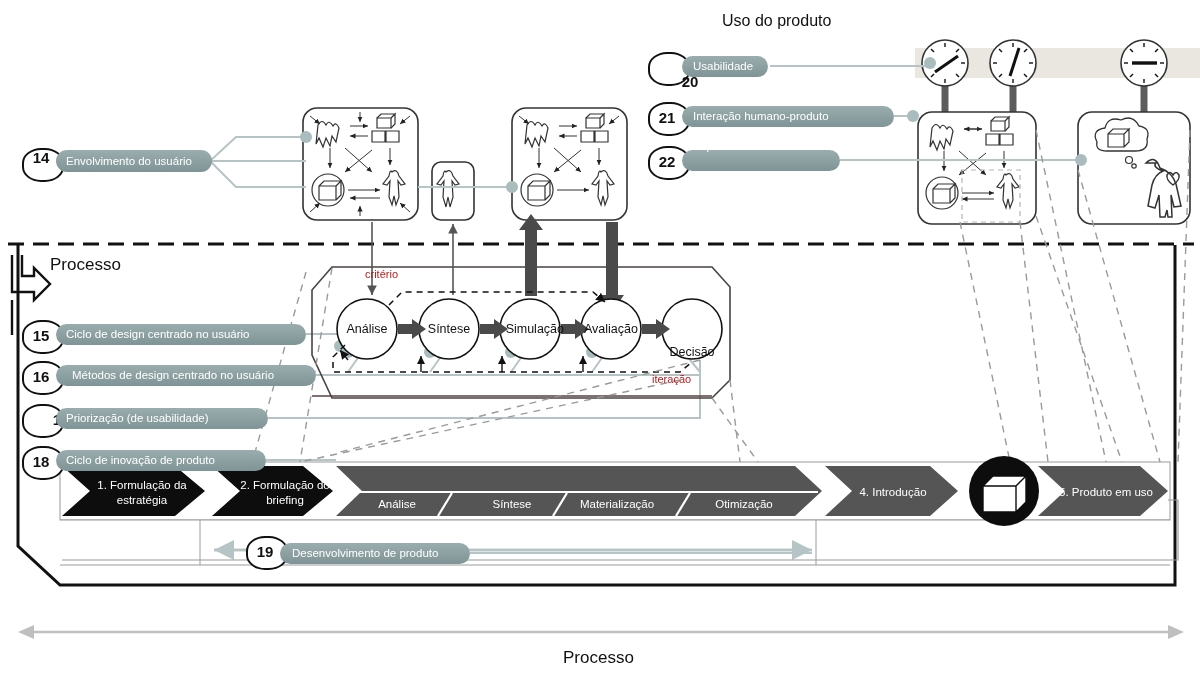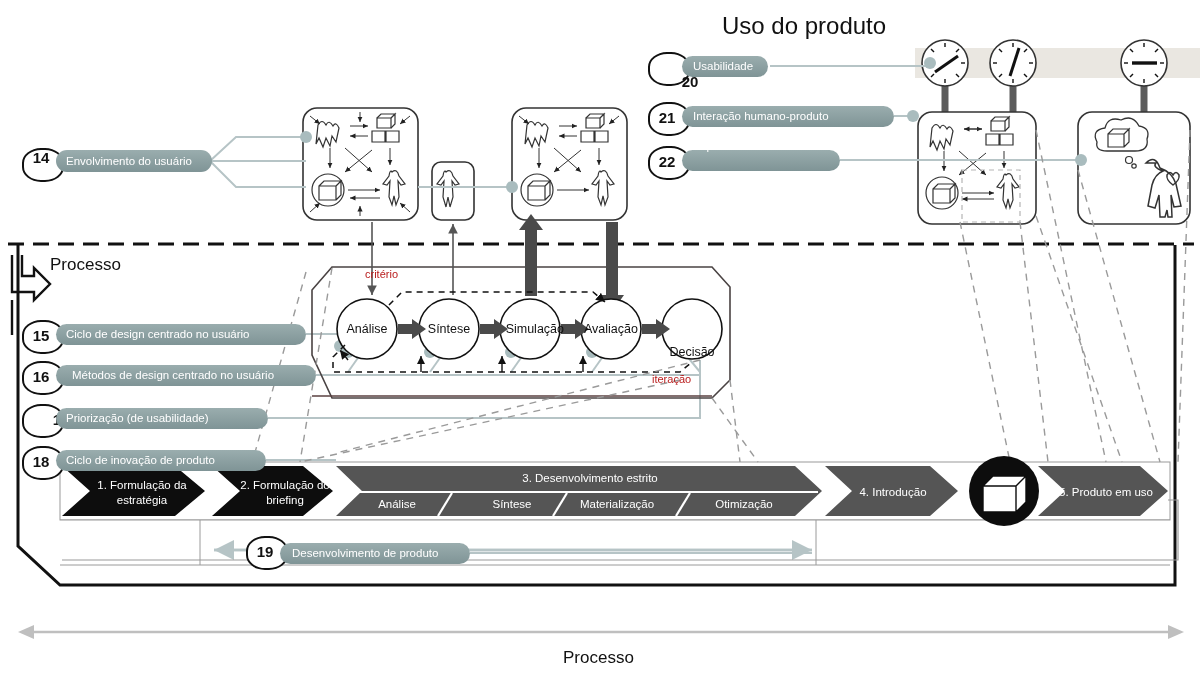--- a/index.html
+++ b/index.html
@@ -4,21 +4,21 @@
 <style>
   html,body{margin:0;padding:0;background:#fff;}
   body{font-family:"Liberation Sans", sans-serif;}
   #stage{position:relative;width:1200px;height:683px;background:#ffffff;overflow:hidden;}
   #stage svg.layer{position:absolute;left:0;top:0;width:1200px;height:683px;}
   .pill-label{position:absolute;color:#ffffff;font-size:11.5px;line-height:1;}
   .num{position:absolute;font-weight:bold;font-size:15px;color:#111;text-align:center;}
   .nodelbl{position:absolute;font-size:12.5px;color:#111;text-align:center;}
   .chevlbl{position:absolute;color:#fff;font-size:11.5px;text-align:center;line-height:1.25;}
   .smalltxt{position:absolute;font-size:11px;color:#b91c1c;}
-  .bigtxt{position:absolute;font-size:24px;color:#111;}
+  .bigtxt{position:absolute;font-size:16px;color:#111;}
   .midtxt{position:absolute;font-size:17px;color:#111;}
 </style>
 </head>
 <body>
 
 <div id="stage">
 
   <svg class="layer" viewBox="0 0 1200 683">
     <defs>
       <marker id="arrThin" markerWidth="8" markerHeight="8" refX="6" refY="3" orient="auto">
@@ -388,21 +388,20 @@
   <div class="nodelbl" style="left:337px;top:322px;width:60px;">Análise</div>
   <div class="nodelbl" style="left:419px;top:322px;width:60px;">Síntese</div>
   <div class="nodelbl" style="left:496px;top:322px;width:68px;text-align:right;">Simulação</div>
   <div class="nodelbl" style="left:578px;top:322px;width:66px;">Avaliação</div>
   <div class="nodelbl" style="left:662px;top:322px;width:60px;margin-top:23px;">Decisão</div>
 
   <div class="chevlbl" style="left:88px;top:478px;width:108px;">1. Formulação da</div>
   <div class="chevlbl" style="left:88px;top:493px;width:108px;">estratégia</div>
   <div class="chevlbl" style="left:233px;top:478px;width:104px;">2. Formulação do</div>
   <div class="chevlbl" style="left:233px;top:493px;width:104px;">briefing</div>
-  <div class="chevlbl" style="left:380px;top:471px;width:420px;">3. Desenvolvimento estrito</div>
   <div class="chevlbl" style="left:845px;top:485px;width:96px;">4. Introdução</div>
   <div class="chevlbl" style="left:1056px;top:485px;width:100px;">5. Produto em uso</div>
 
   <div class="chevlbl" style="left:355px;top:497px;width:84px;">Análise</div>
   <div class="chevlbl" style="left:470px;top:497px;width:84px;">Síntese</div>
   <div class="chevlbl" style="left:562px;top:497px;width:110px;">Materialização</div>
   <div class="chevlbl" style="left:698px;top:497px;width:92px;">Otimização</div>
 
 </div>
 

